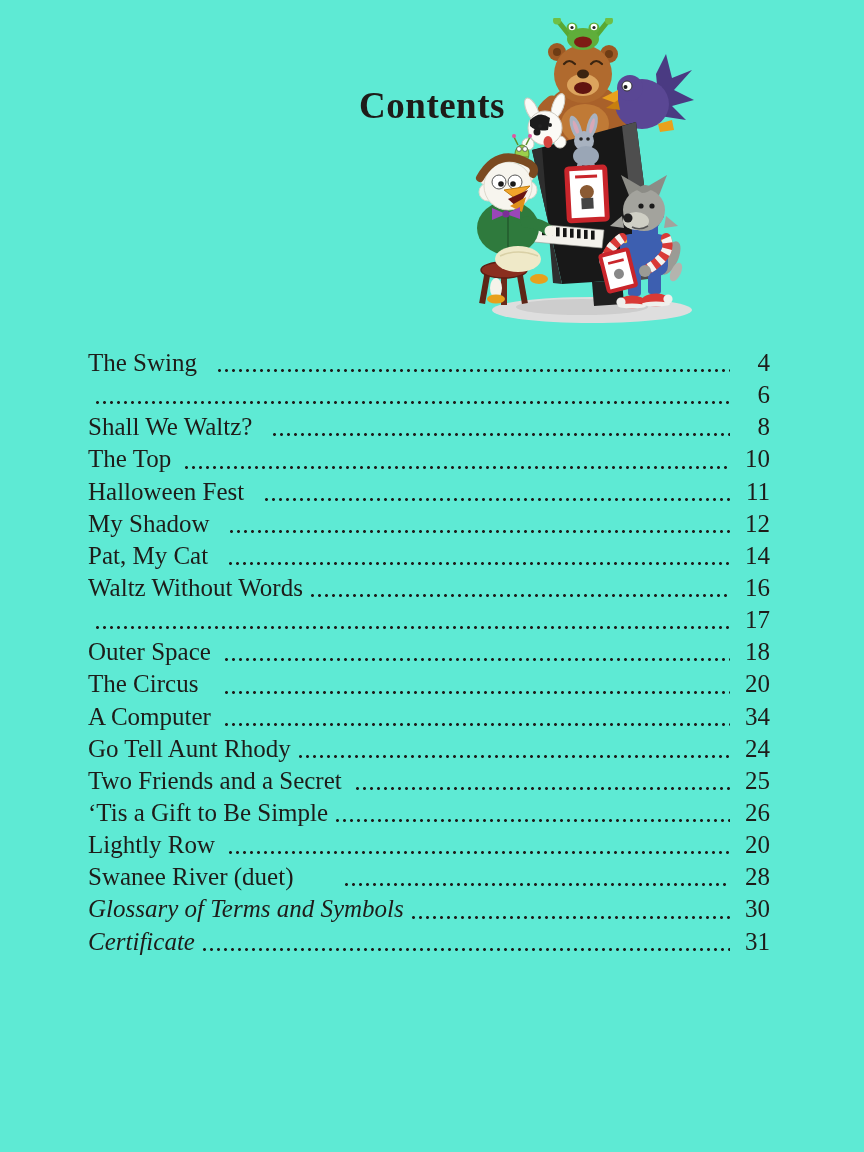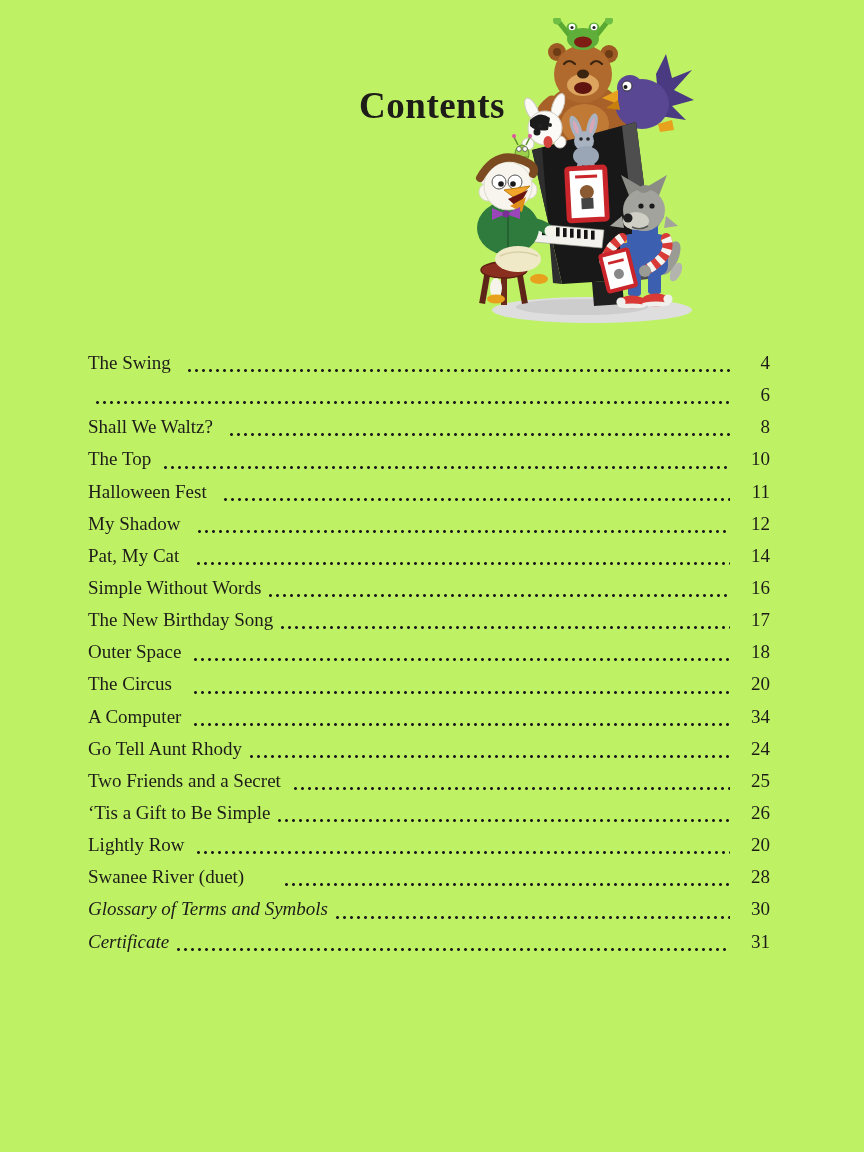--- a/index.html
+++ b/index.html
@@ -1,19 +1,19 @@
 <!DOCTYPE html>
 <html><head>
 <meta charset="utf-8">
 <style>
   html,body{margin:0;padding:0;background:#ffffff;}
   .page{
     position:relative;
     width:864px;height:1152px;
-    background:#bef264;
+    background:#5eead4;
     overflow:hidden;
     font-family:"Liberation Serif", serif;
     color:#1e1c19;
   }
   .page-title{
     position:absolute;
     top:84px;left:0;right:0;
     margin:0;
     text-align:center;
     font-size:37px;
@@ -29,21 +29,21 @@
   .toc{
     position:absolute;
     left:88px;top:347px;
     width:682px;
   }
   .toc-row{
     display:flex;
     align-items:flex-start;
     height:32.15px;
     line-height:32.15px;
-    font-size:19px;
+    font-size:25px;
     white-space:pre;
   }
   .toc-title{flex:0 0 auto;}
   .toc-row.italic .toc-title{font-style:italic;}
   .toc-leader{
     flex:1 1 auto;
     height:3px;
     align-self:flex-end;
     margin:0 10px 7px 6px;
     background-image:radial-gradient(circle, #1e1c1a 1.25px, rgba(0,0,0,0) 1.6px);
@@ -296,26 +296,25 @@
         <span class="toc-title">My Shadow&nbsp;&nbsp;</span>
         <span class="toc-leader"></span>
         <span class="toc-page">12</span>
       </div>
       <div class="toc-row">
         <span class="toc-title">Pat, My Cat&nbsp;&nbsp;</span>
         <span class="toc-leader"></span>
         <span class="toc-page">14</span>
       </div>
       <div class="toc-row">
-        <span class="toc-title">Simple Without Words</span>
+        <span class="toc-title">Waltz Without Words</span>
         <span class="toc-leader"></span>
         <span class="toc-page">16</span>
       </div>
       <div class="toc-row">
-        <span class="toc-title">The New Birthday Song</span>
         <span class="toc-leader"></span>
         <span class="toc-page">17</span>
       </div>
       <div class="toc-row">
         <span class="toc-title">Outer Space&nbsp;</span>
         <span class="toc-leader"></span>
         <span class="toc-page">18</span>
       </div>
       <div class="toc-row">
         <span class="toc-title">The Circus&nbsp;&nbsp;&nbsp;</span>

